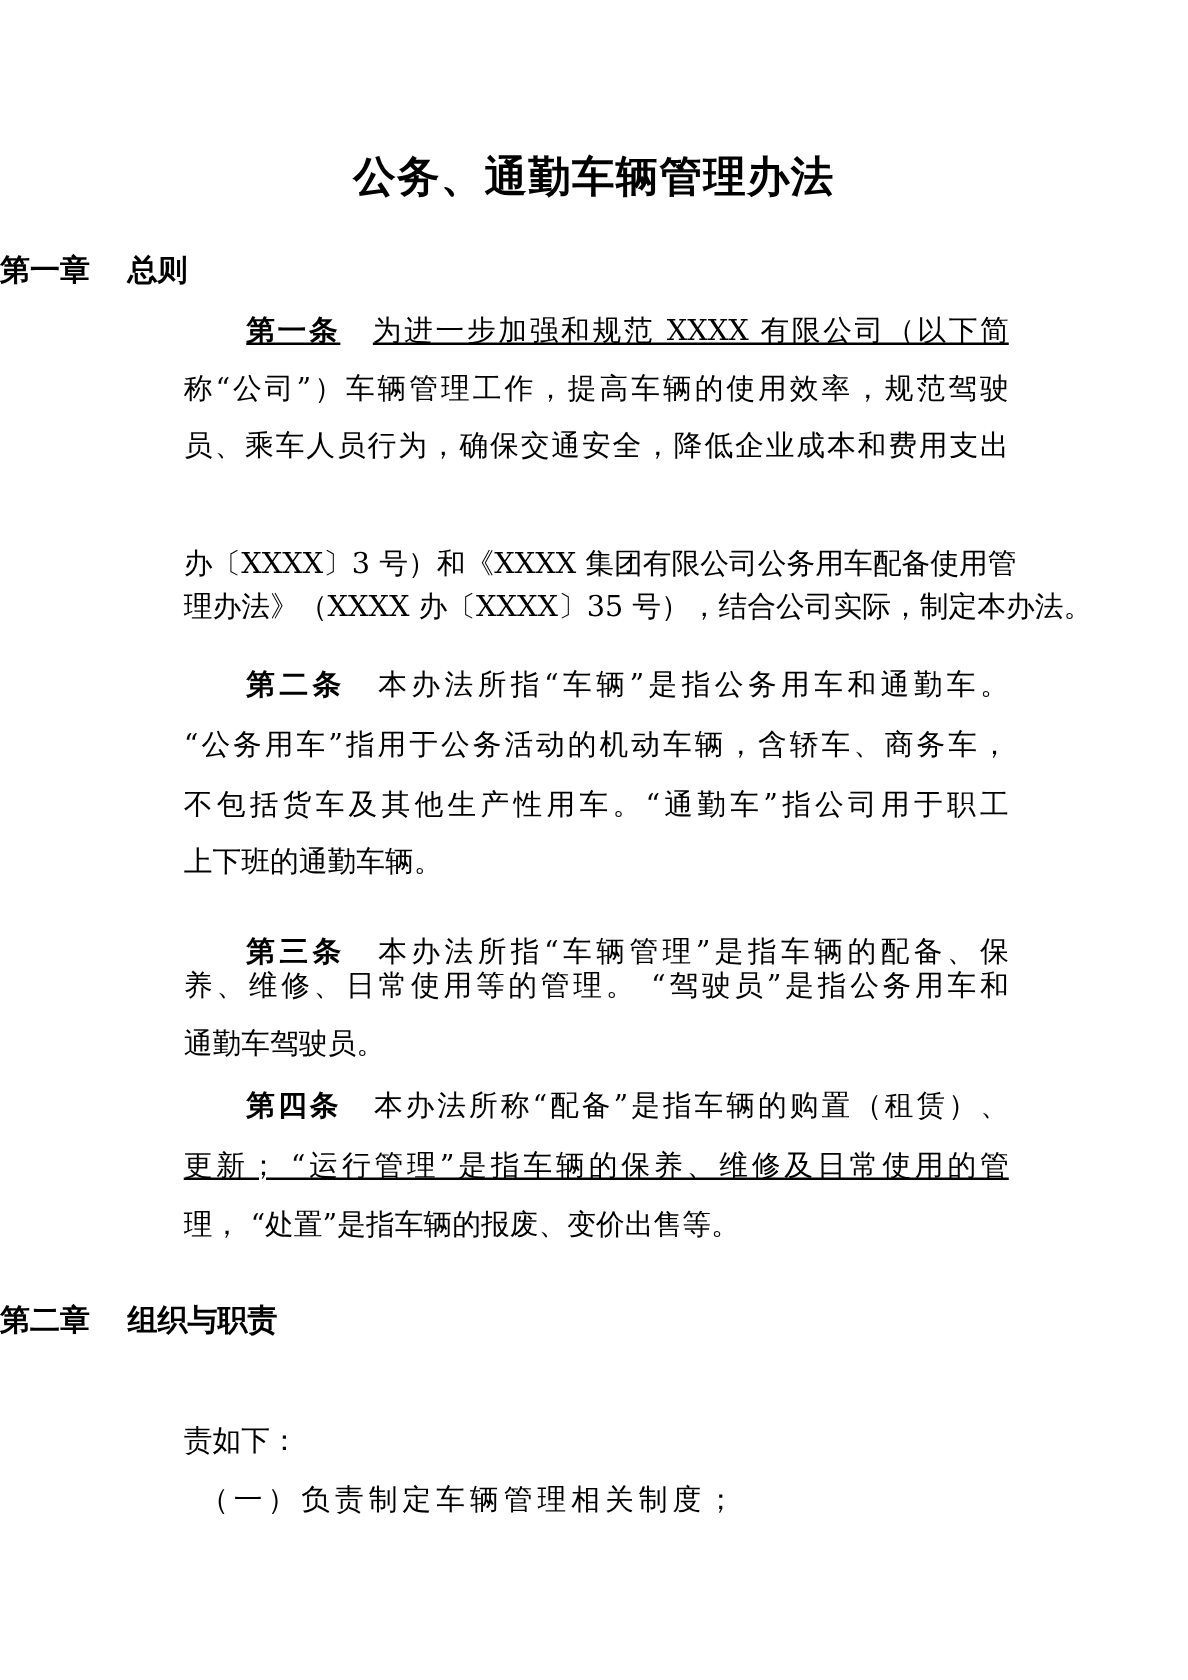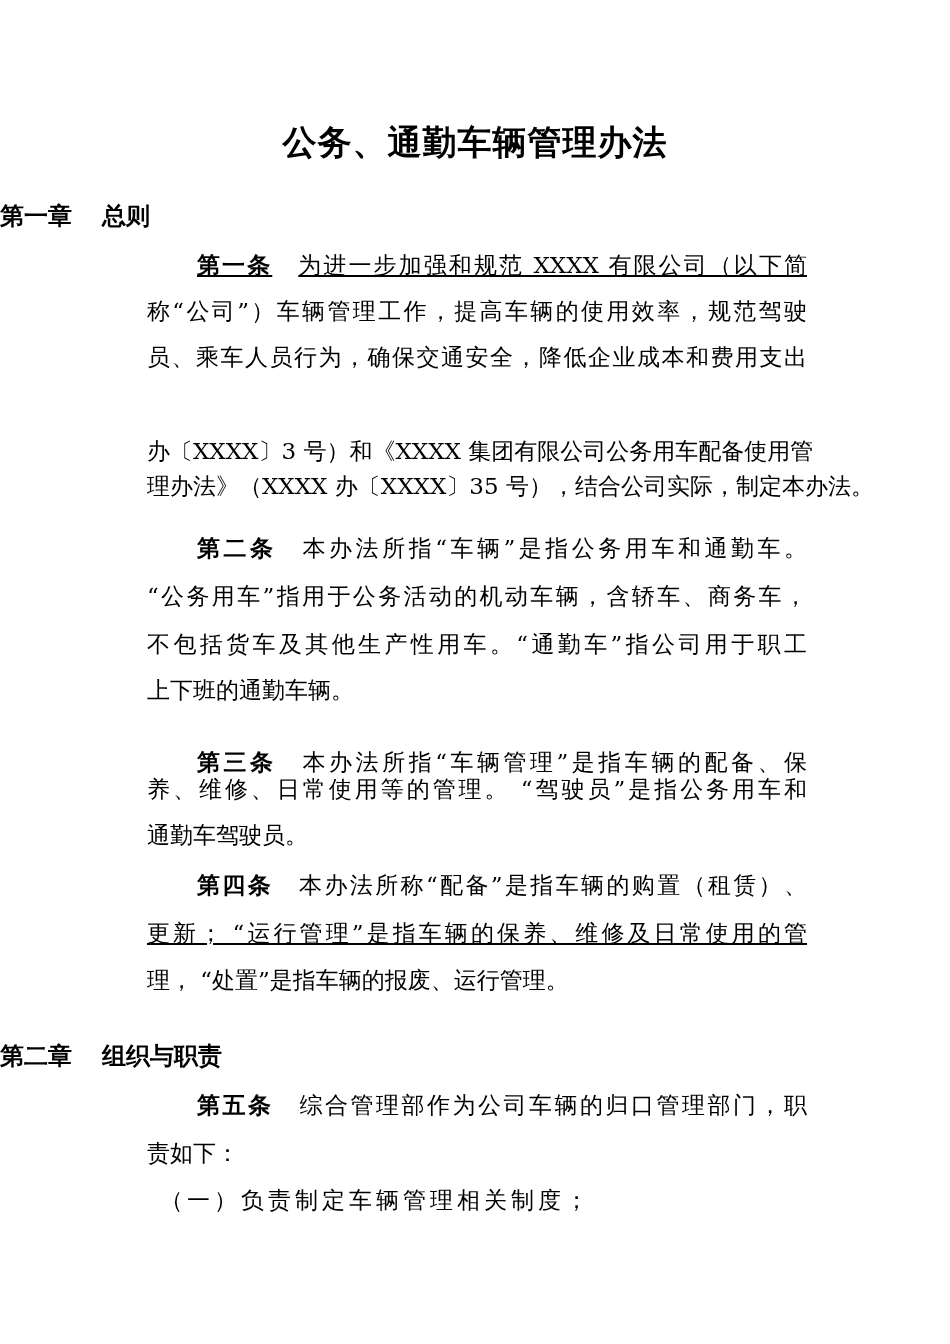--- a/index.html
+++ b/index.html
@@ -49,25 +49,22 @@
   <div class="line indent" style="top:726px;margin-top:20px;">
     <span class="art">第三条</span><span>本办法所指“车辆管理”是指车辆的配备、保</span>
   </div>
   <div class="line" style="top:773px;">养、维修、日常使用等的管理。 “驾驶员”是指公务用车和</div>
   <div class="line last" style="top:819px;">通勤车驾驶员。</div>
 
   <div class="line indent" style="top:869px;">
     <span class="art">第四条</span><span>本办法所称“配备”是指车辆的购置（租赁）、</span>
   </div>
   <div class="line" style="top:917px;text-decoration:underline;">更新； “运行管理”是指车辆的保养、维修及日常使用的管</div>
-  <div class="line last" style="top:964px;">理， “处置”是指车辆的报废、运行管理。</div>
+  <div class="line last" style="top:964px;">理， “处置”是指车辆的报废、变价出售等。</div>
 
   <div class="chapter" style="top:1040px;">
     <span>第二章</span><span class="gap"></span><span>组织与职责</span>
   </div>
 
-  <div class="line indent" style="top:1089px;">
-    <span class="art">第五条</span><span>综合管理部作为公司车辆的归口管理部门，职</span>
-  </div>
   <div class="line indent-sub" style="top:1184px;">（一）负责制定车辆管理相关制度；</div>
   <div class="line last" style="top:1137px;">责如下：</div>
 
 </div>
 
 </body></html>

